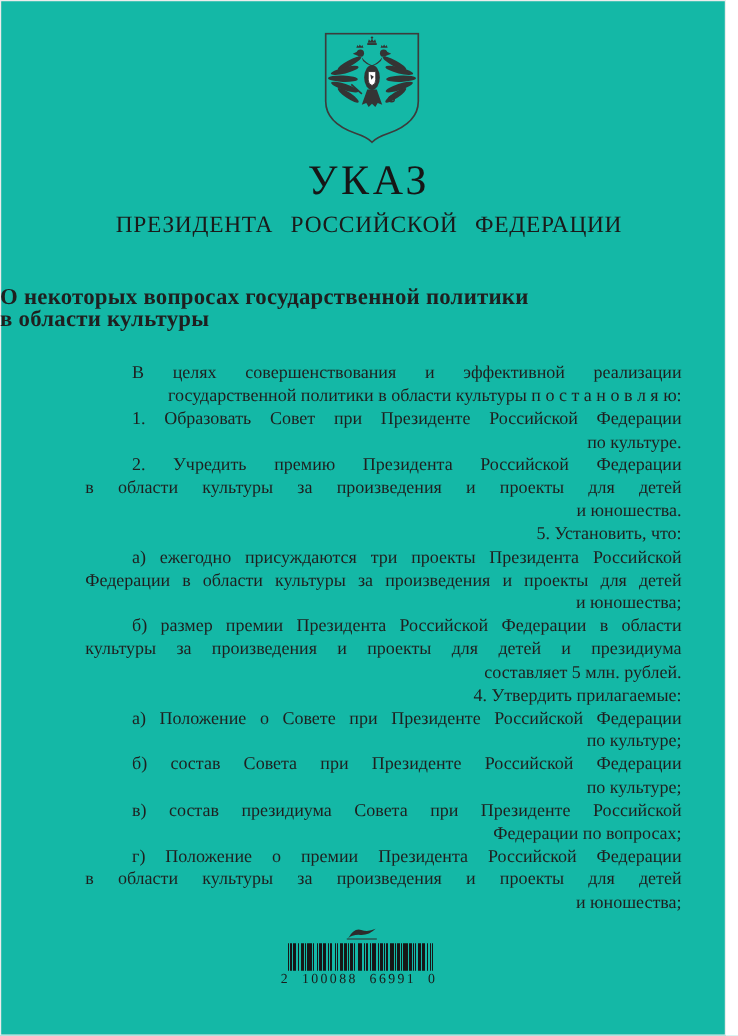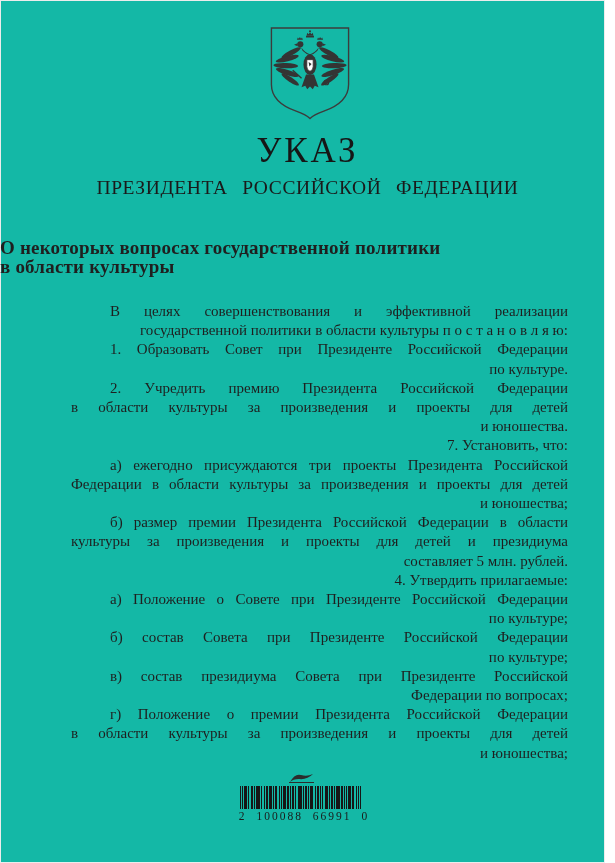--- a/index.html
+++ b/index.html
@@ -25,21 +25,21 @@
     position:absolute;left:71px;top:302px;width:497px;
     font-size:15px;line-height:19.2px;
   }
   .bline{text-align:right;}
   .bline.fill{text-align:justify;text-align-last:justify;}
   .bline.indent{text-indent:39px;}
   .barcode-area{position:absolute;left:0;top:770px;width:615px;height:60px;}
   .sig-mark{position:absolute;left:287px;top:1px;width:30px;height:14px;}
   .bars{position:absolute;left:240px;top:16px;width:122px;height:23px;}
   .digits{
-    position:absolute;left:234px;top:40px;width:140px;text-align:center;
+    position:absolute;left:234px;top:40px;width:140px;text-align:left;
     font-size:11.5px;letter-spacing:2px;word-spacing:5px;color:#1a1a1a;
     font-family:"Liberation Serif","DejaVu Serif",serif;
   }
 </style>
 </head>
 <body>
 
 <div class="page">
 
   <div class="emblem">
@@ -95,21 +95,21 @@
   </div>
 
   <div class="decree-body">
       <div class="bline indent fill">В целях совершенствования и эффективной реализации</div>
       <div class="bline">государственной политики в области культуры п о с т а н о в л я ю:</div>
       <div class="bline indent fill">1. Образовать Совет при Президенте Российской Федерации</div>
       <div class="bline">по культуре.</div>
       <div class="bline indent fill">2. Учредить премию Президента Российской Федерации</div>
       <div class="bline fill">в области культуры за произведения и проекты для детей</div>
       <div class="bline">и юношества.</div>
-      <div class="bline indent">7. Установить, что:</div>
+      <div class="bline indent">5. Установить, что:</div>
       <div class="bline indent fill">а) ежегодно присуждаются три проекты Президента Российской</div>
       <div class="bline fill">Федерации в области культуры за произведения и проекты для детей</div>
       <div class="bline">и юношества;</div>
       <div class="bline indent fill">б) размер премии Президента Российской Федерации в области</div>
       <div class="bline fill">культуры за произведения и проекты для детей и президиума</div>
       <div class="bline">составляет 5 млн. рублей.</div>
       <div class="bline indent">4. Утвердить прилагаемые:</div>
       <div class="bline indent fill">а) Положение о Совете при Президенте Российской Федерации</div>
       <div class="bline">по культуре;</div>
       <div class="bline indent fill">б) состав Совета при Президенте Российской Федерации</div>

